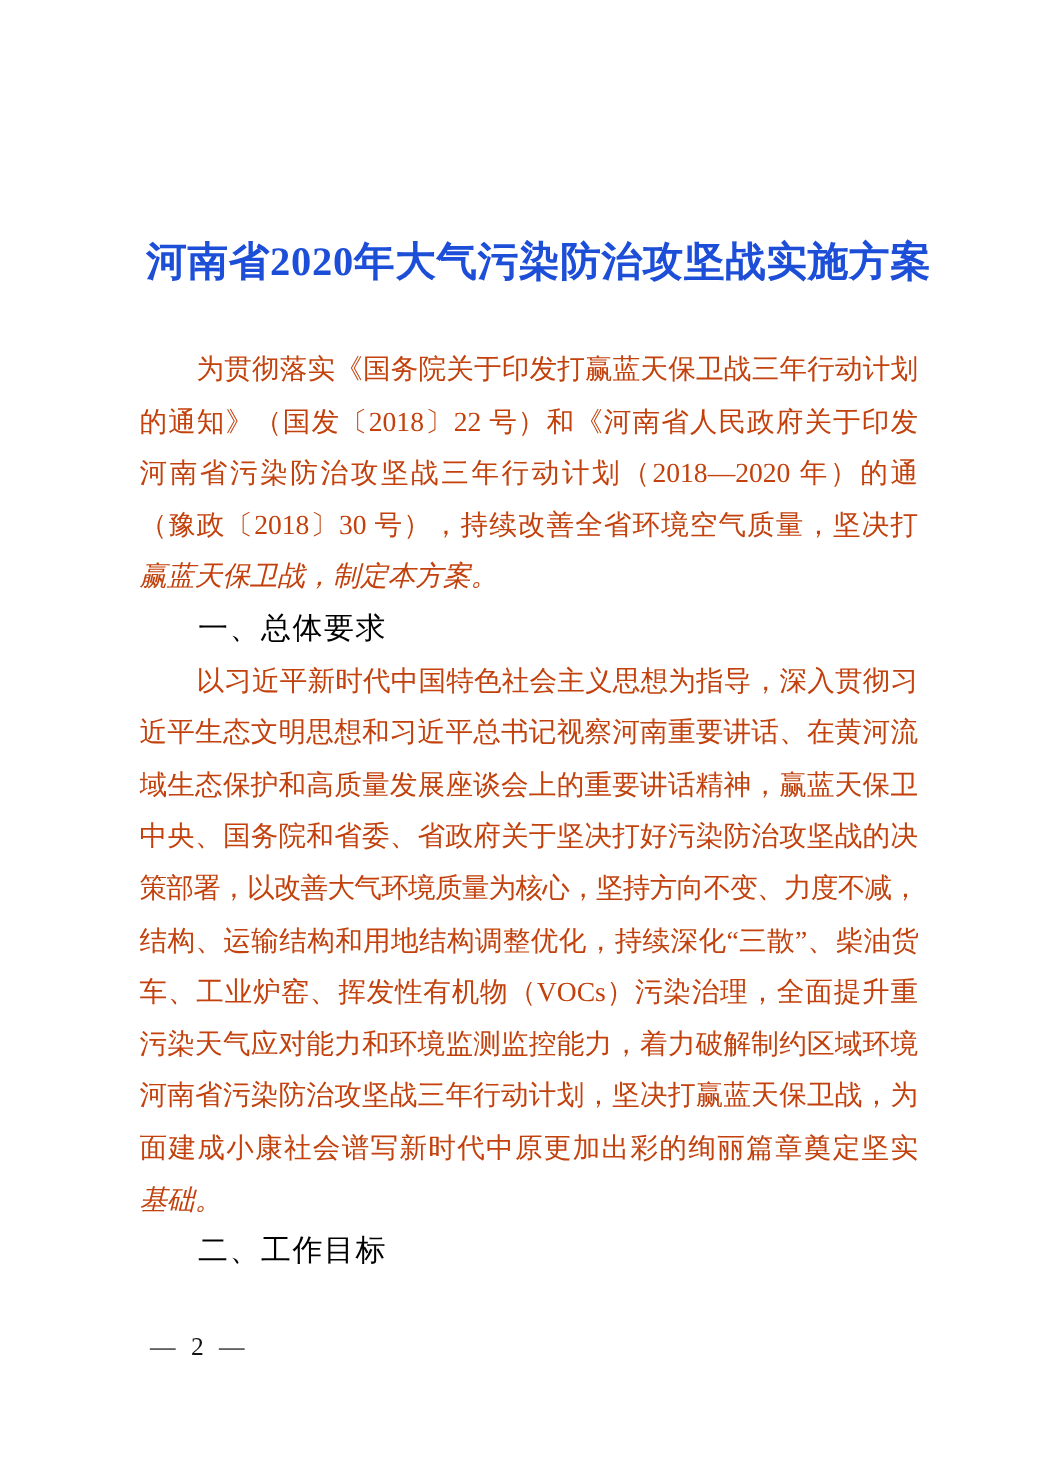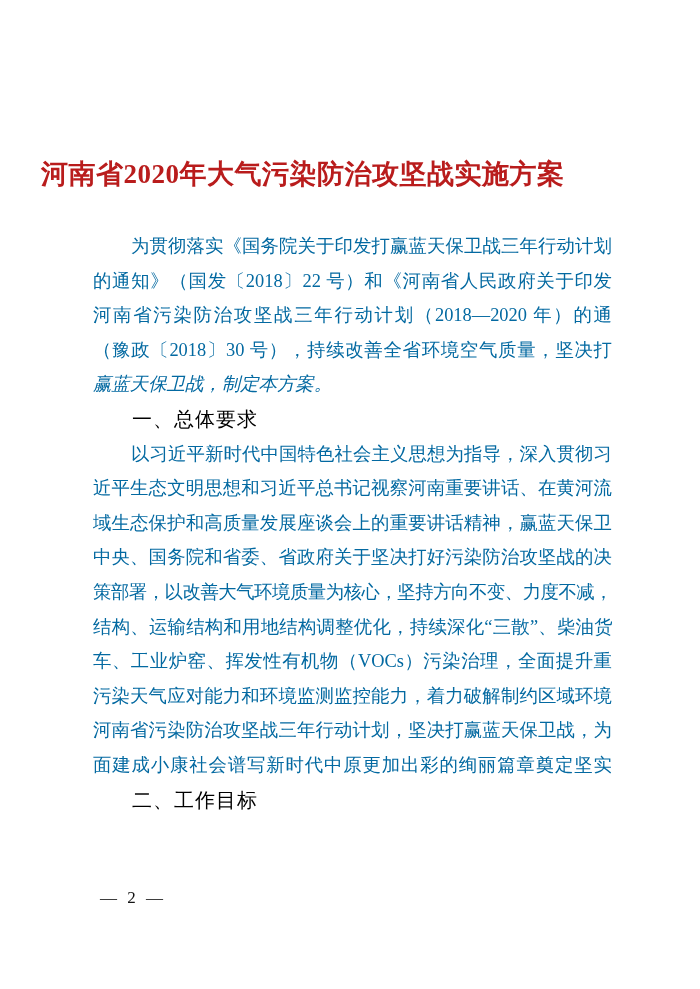--- a/index.html
+++ b/index.html
@@ -8,40 +8,40 @@
     position: relative;
     width: 700px;
     height: 989px;
     background: #ffffff;
     color: #1a1a1a;
     font-family: "Liberation Serif", "DejaVu Serif", serif;
     overflow: hidden;
   }
   .doc-title {
     margin-top: 157px;
-    padding: 0 41px;
-    text-align: left;
+    padding: 0 79px;
+    text-align: right;
     font-size: 27px;
     line-height: 34px;
     font-weight: bold;
     letter-spacing: 0.5px;
     font-family: "Liberation Serif", "DejaVu Serif", serif;
-    color: #b91c1c;
+    color: #1d4ed8;
   }
   .doc-body {
     margin-top: 38px;
     padding-left: 93px;
     padding-right: 88px; 
   }
   .doc-line {
     font-size: 18.4px;
     line-height: 34.6px;
     height: 34.6px;
     overflow: hidden;
-    color: #0369a1;
+    color: #c2410c;
     text-align: justify;
     text-align-last: justify;
     text-justify: inter-character;
   }
   .doc-line.indent { text-indent: 38px; }
   .doc-line.lastline { text-align-last: left; font-style: italic; }
   .doc-line.tight { letter-spacing: -0.65px; }
   .doc-heading {
     font-size: 20px;
     line-height: 34.6px;
@@ -86,20 +86,21 @@
       <div class="doc-line indent">以习近平新时代中国特色社会主义思想为指导，深入贯彻习</div>
       <div class="doc-line">近平生态文明思想和习近平总书记视察河南重要讲话、在黄河流</div>
       <div class="doc-line">域生态保护和高质量发展座谈会上的重要讲话精神，赢蓝天保卫战</div>
       <div class="doc-line">中央、国务院和省委、省政府关于坚决打好污染防治攻坚战的决</div>
       <div class="doc-line tight">策部署，以改善大气环境质量为核心，坚持方向不变、力度不减，</div>
       <div class="doc-line tight">结构、运输结构和用地结构调整优化，持续深化“三散”、柴油货</div>
       <div class="doc-line">车、工业炉窑、挥发性有机物（VOCs）污染治理，全面提升重</div>
       <div class="doc-line">污染天气应对能力和环境监测监控能力，着力破解制约区域环境</div>
       <div class="doc-line">河南省污染防治攻坚战三年行动计划，坚决打赢蓝天保卫战，为全</div>
       <div class="doc-line">面建成小康社会谱写新时代中原更加出彩的绚丽篇章奠定坚实</div>
+      <div class="doc-line lastline">基础。</div>
     </div>
 
     <div class="doc-heading">二、工作目标</div>
 
   </div>
 
   <div class="page-number">— 2 —</div>
 
 </div>
 

